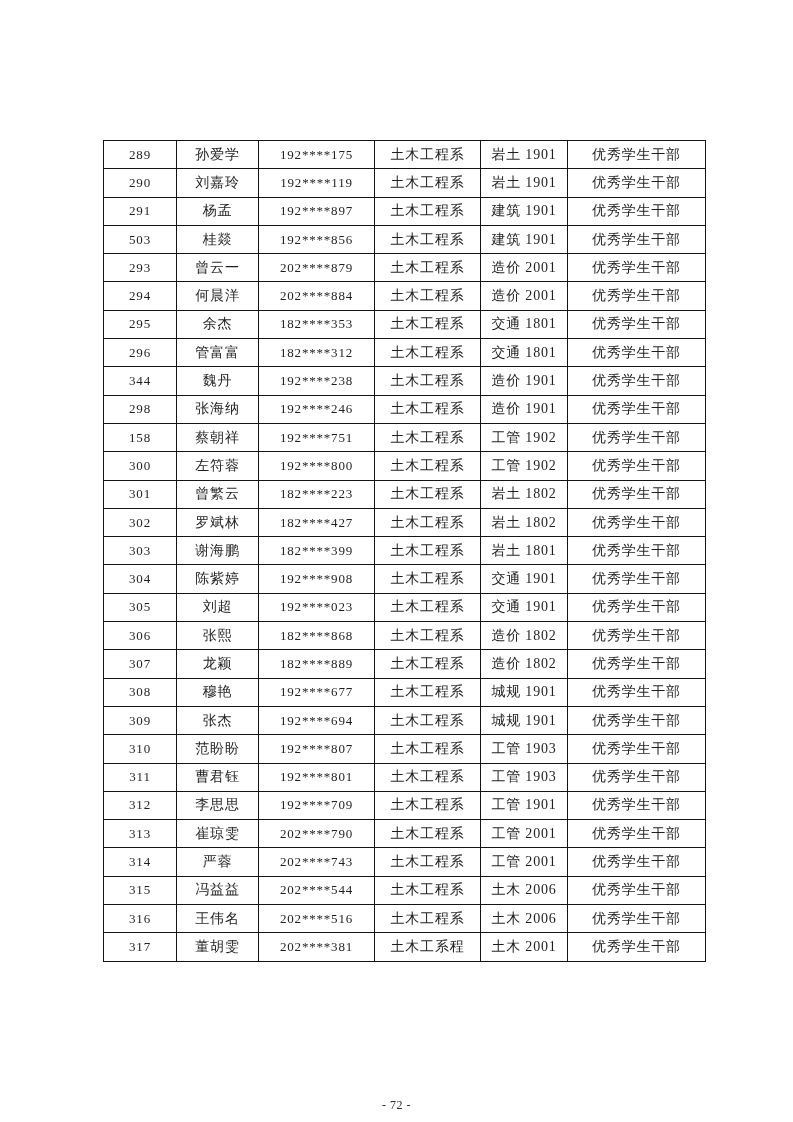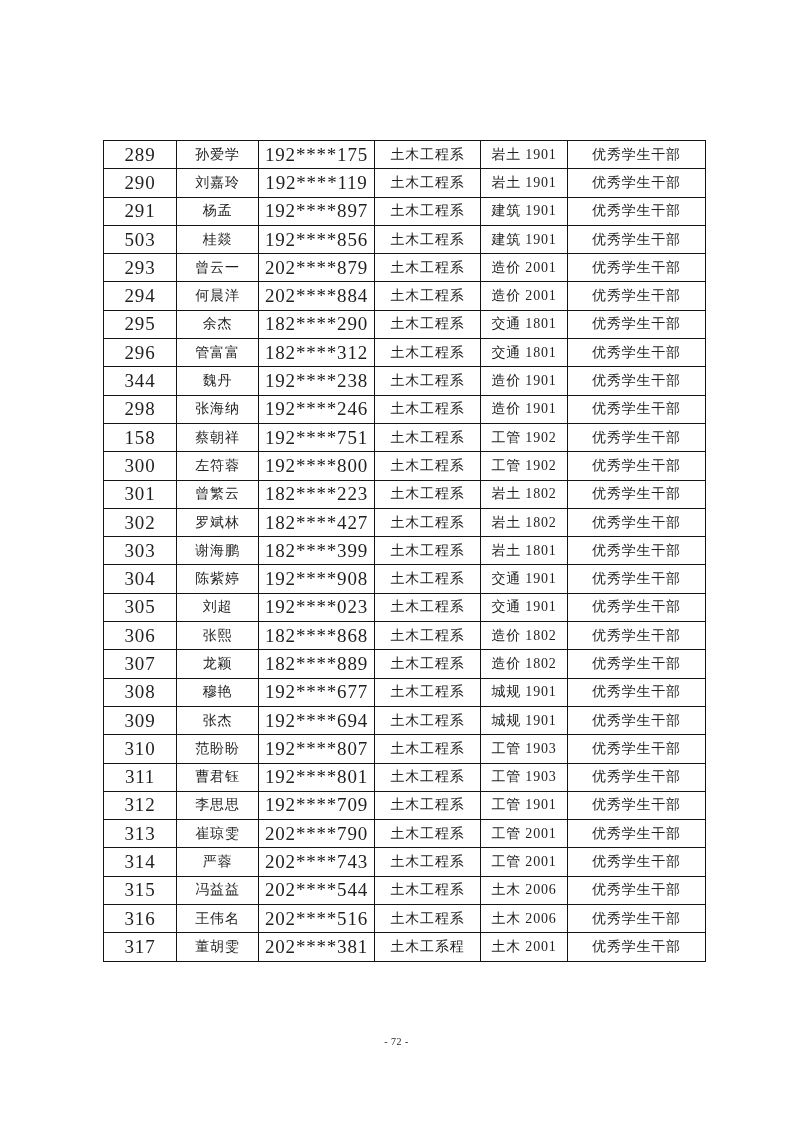--- a/index.html
+++ b/index.html
@@ -31,29 +31,29 @@
     height: 27.3px;
     text-align: center;
     vertical-align: middle;
     padding: 0 2px;
     overflow: hidden;
     white-space: nowrap;
     letter-spacing: 0.8px;
   }
   td.col-number, td.col-student-id {
     letter-spacing: 0.3px;
-    font-size: 19px;
+    font-size: 13px;
   }
   .footer {
     position: absolute;
-    top: 1036px;
+    top: 1098px;
     left: 0;
     width: 100%;
     text-align: center;
-    font-size: 10px;
+    font-size: 12px;
     letter-spacing: 0.5px;
     color: #2a2a2a;
   }
 </style>
 </head>
 <body>
 
 <div class="page">
 
   <table class="award-table">
@@ -110,21 +110,21 @@
           <td class="col-number">294</td>
           <td class="col-name">何晨洋</td>
           <td class="col-student-id">202****884</td>
           <td class="col-department">土木工程系</td>
           <td class="col-class">造价 2001</td>
           <td class="col-award">优秀学生干部</td>
         </tr>
         <tr>
           <td class="col-number">295</td>
           <td class="col-name">余杰</td>
-          <td class="col-student-id">182****290</td>
+          <td class="col-student-id">182****353</td>
           <td class="col-department">土木工程系</td>
           <td class="col-class">交通 1801</td>
           <td class="col-award">优秀学生干部</td>
         </tr>
         <tr>
           <td class="col-number">296</td>
           <td class="col-name">管富富</td>
           <td class="col-student-id">182****312</td>
           <td class="col-department">土木工程系</td>
           <td class="col-class">交通 1801</td>

